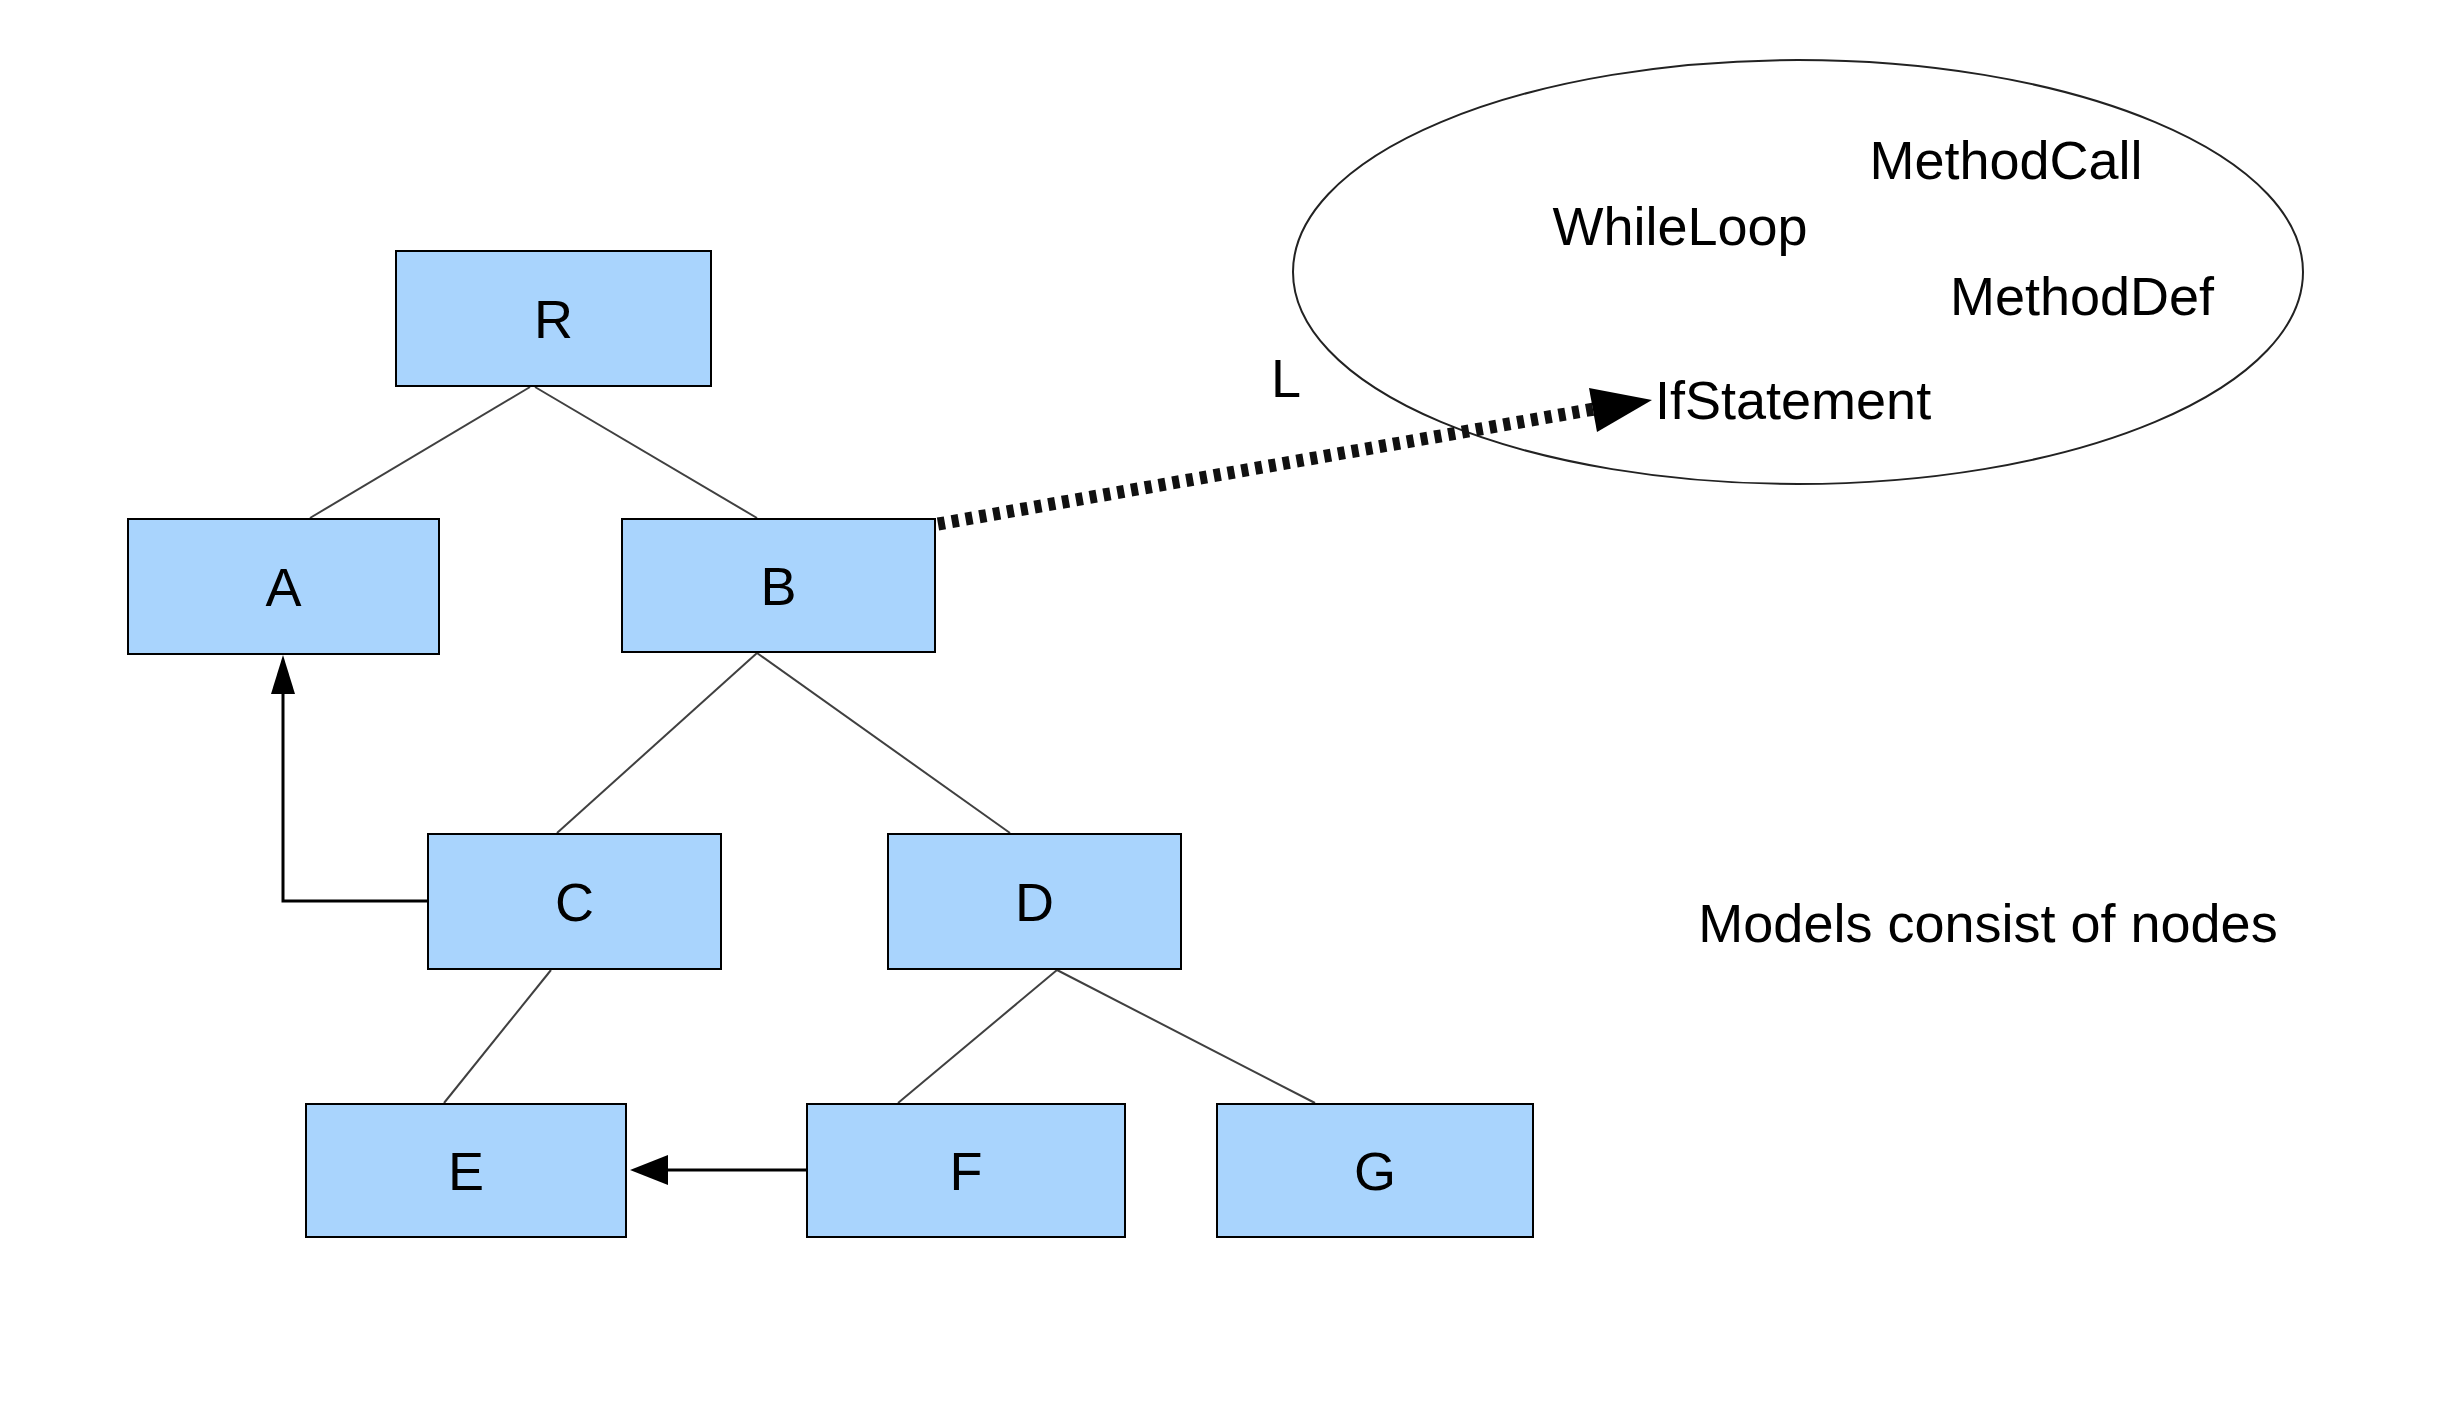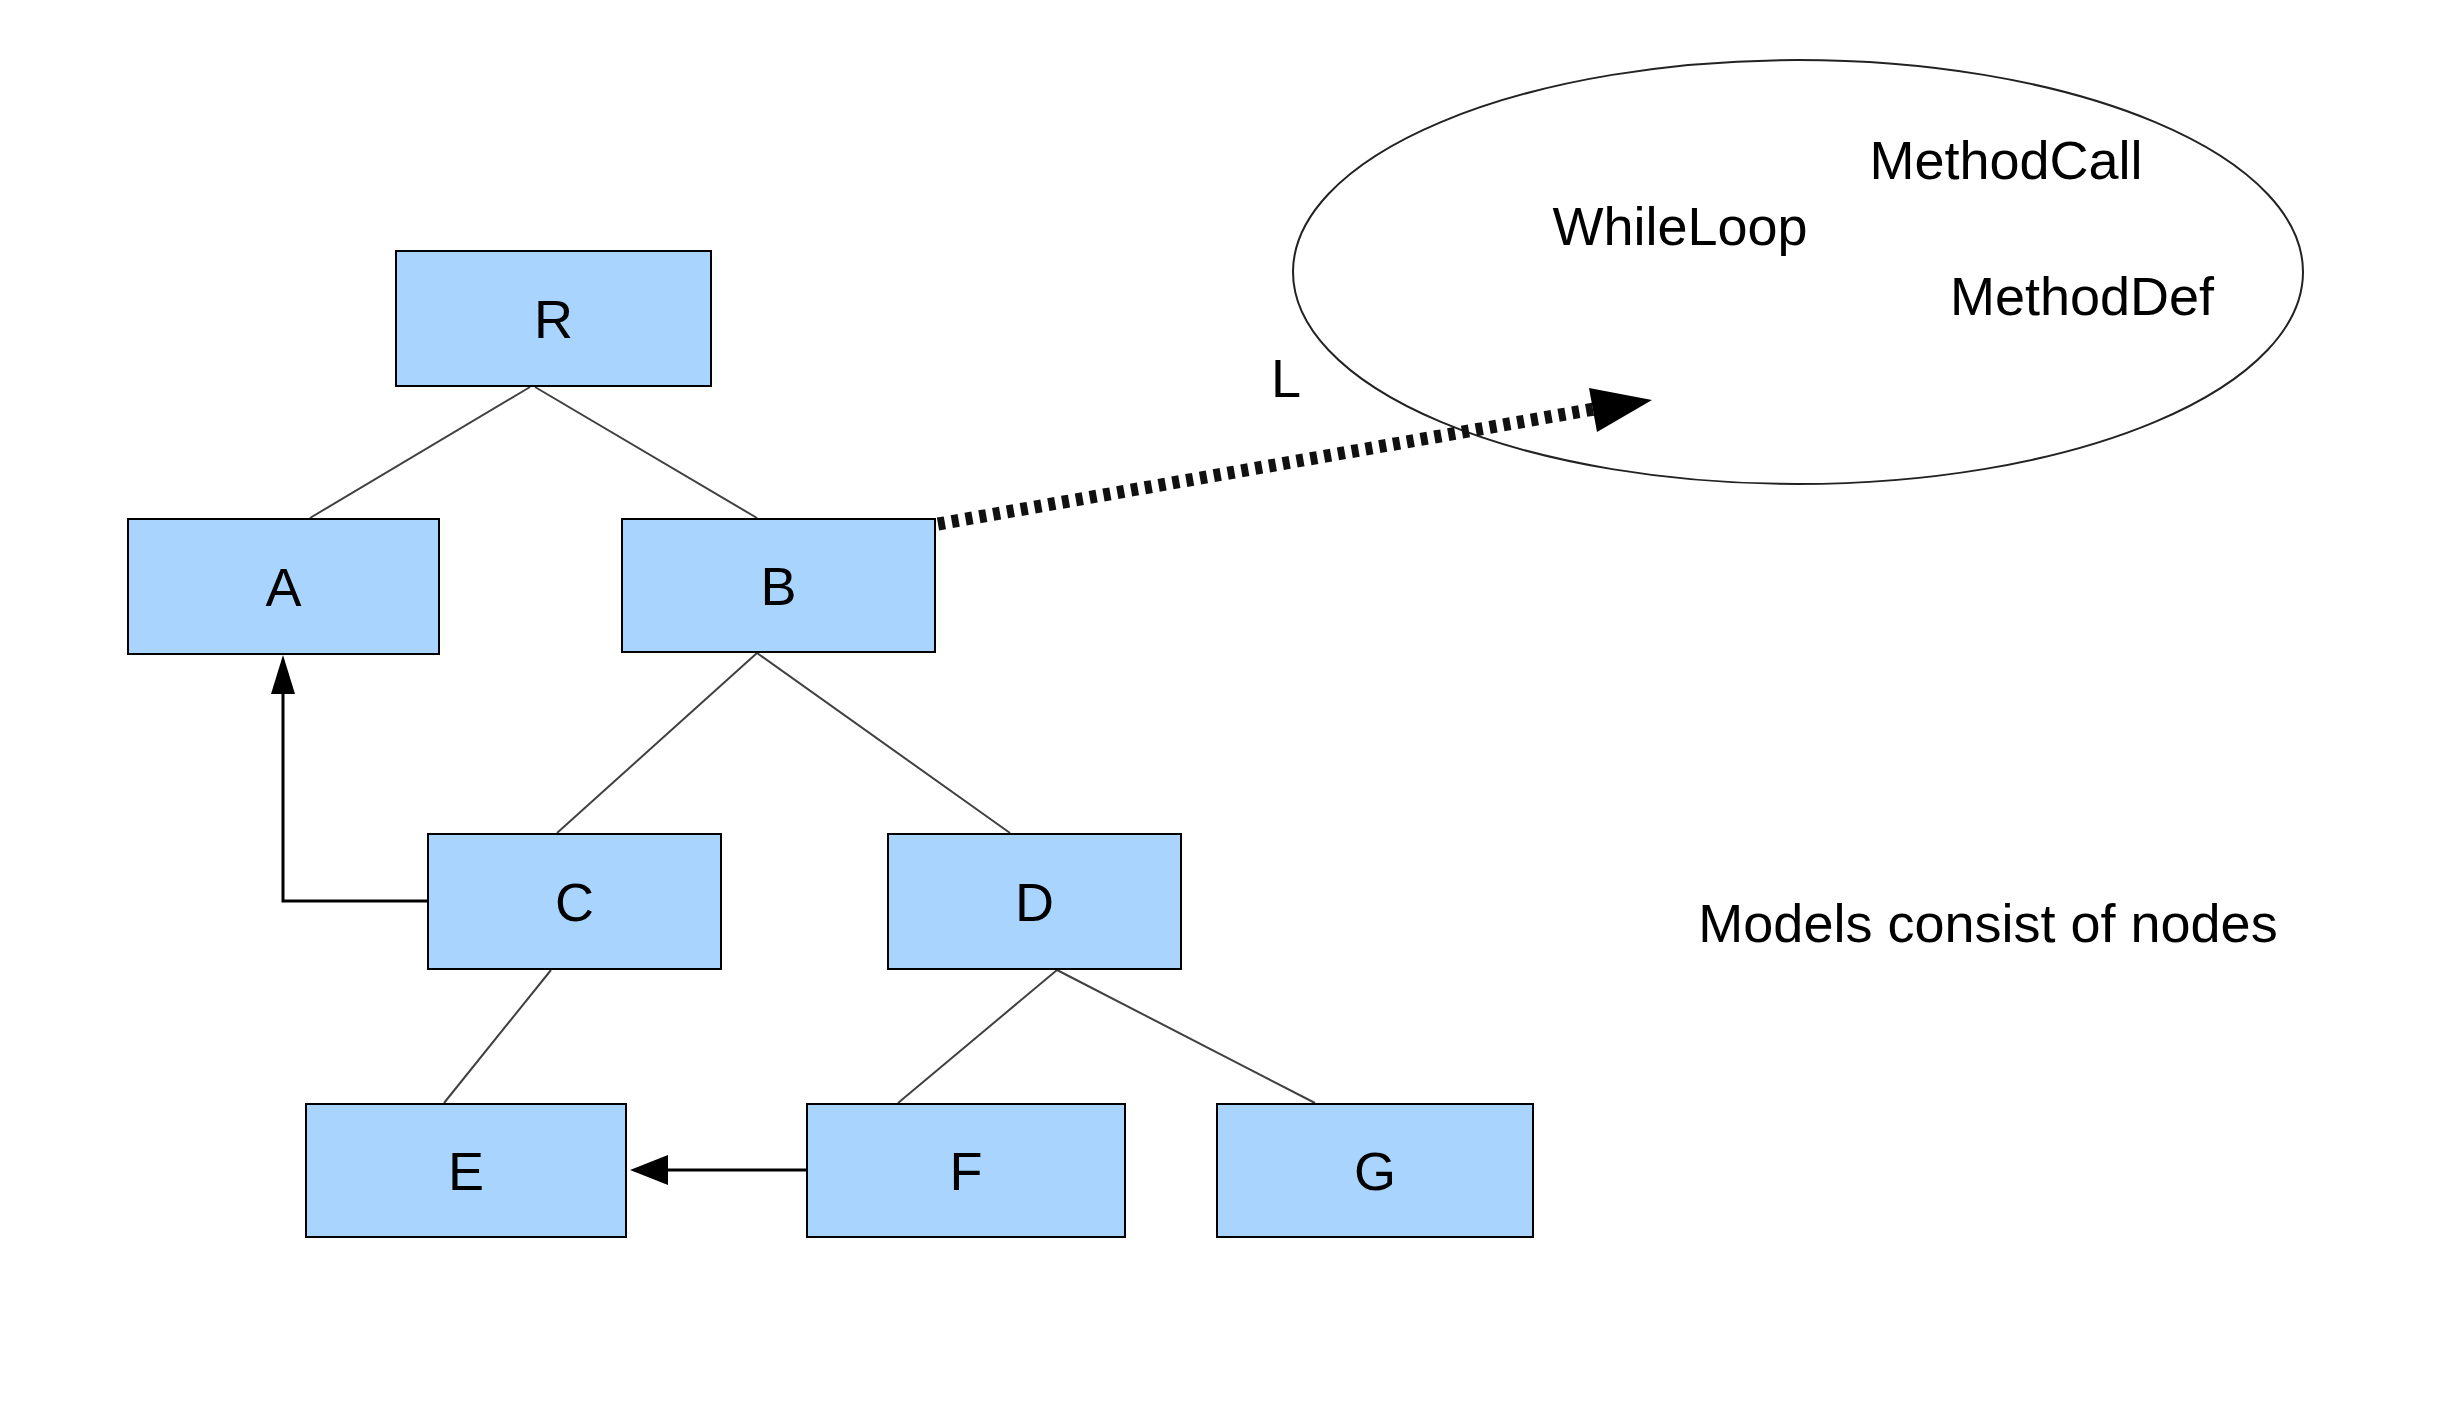--- a/index.html
+++ b/index.html
@@ -98,18 +98,19 @@
   <div class="node node-f">
     <span>F</span>
   </div>
   <div class="node node-g">
     <span>G</span>
   </div>
 
   <div class="floating-label label-whileloop">WhileLoop</div>
   <div class="floating-label label-methodcall">MethodCall</div>
   <div class="floating-label label-methoddef">MethodDef</div>
+  <div class="floating-label label-ifstatement">IfStatement</div>
 
   <div class="floating-label label-l">L</div>
 
   <div class="floating-label label-models">Models consist of nodes</div>
 
 </div>
 
 </body></html>

